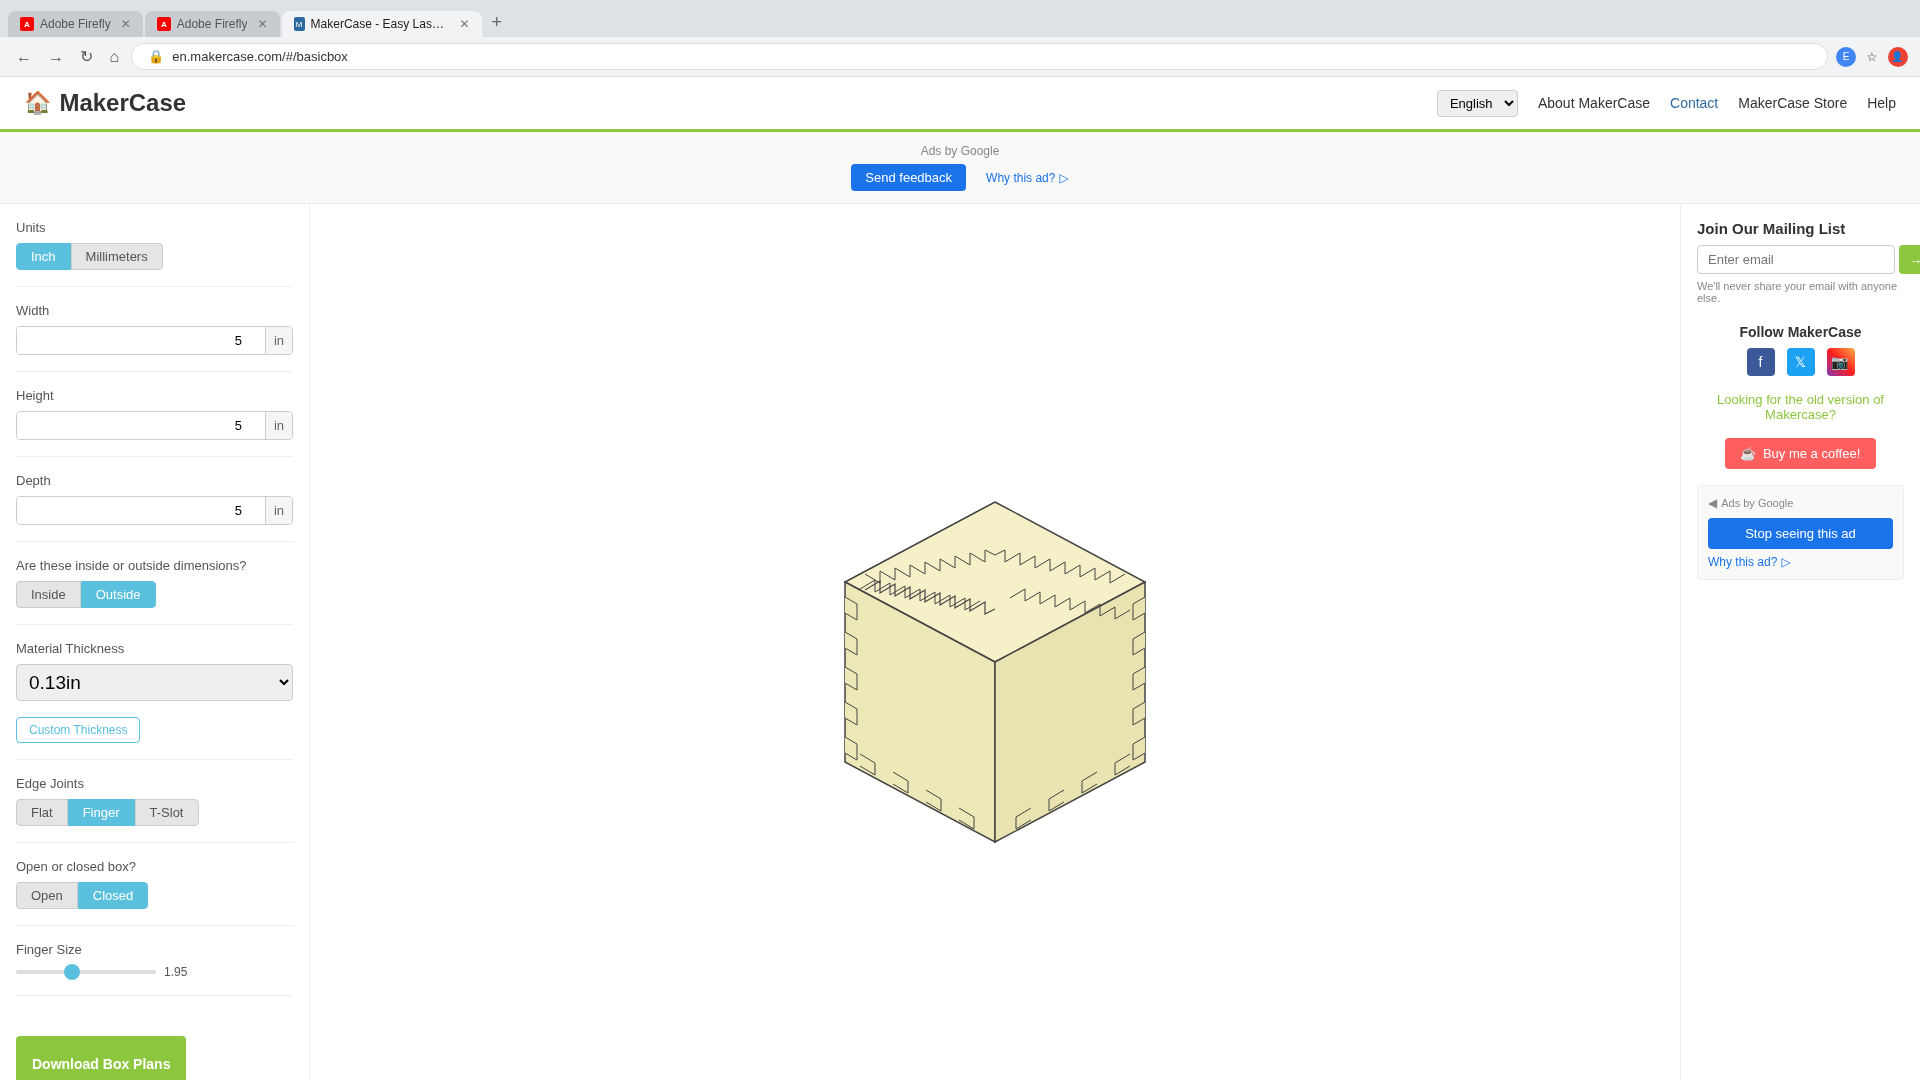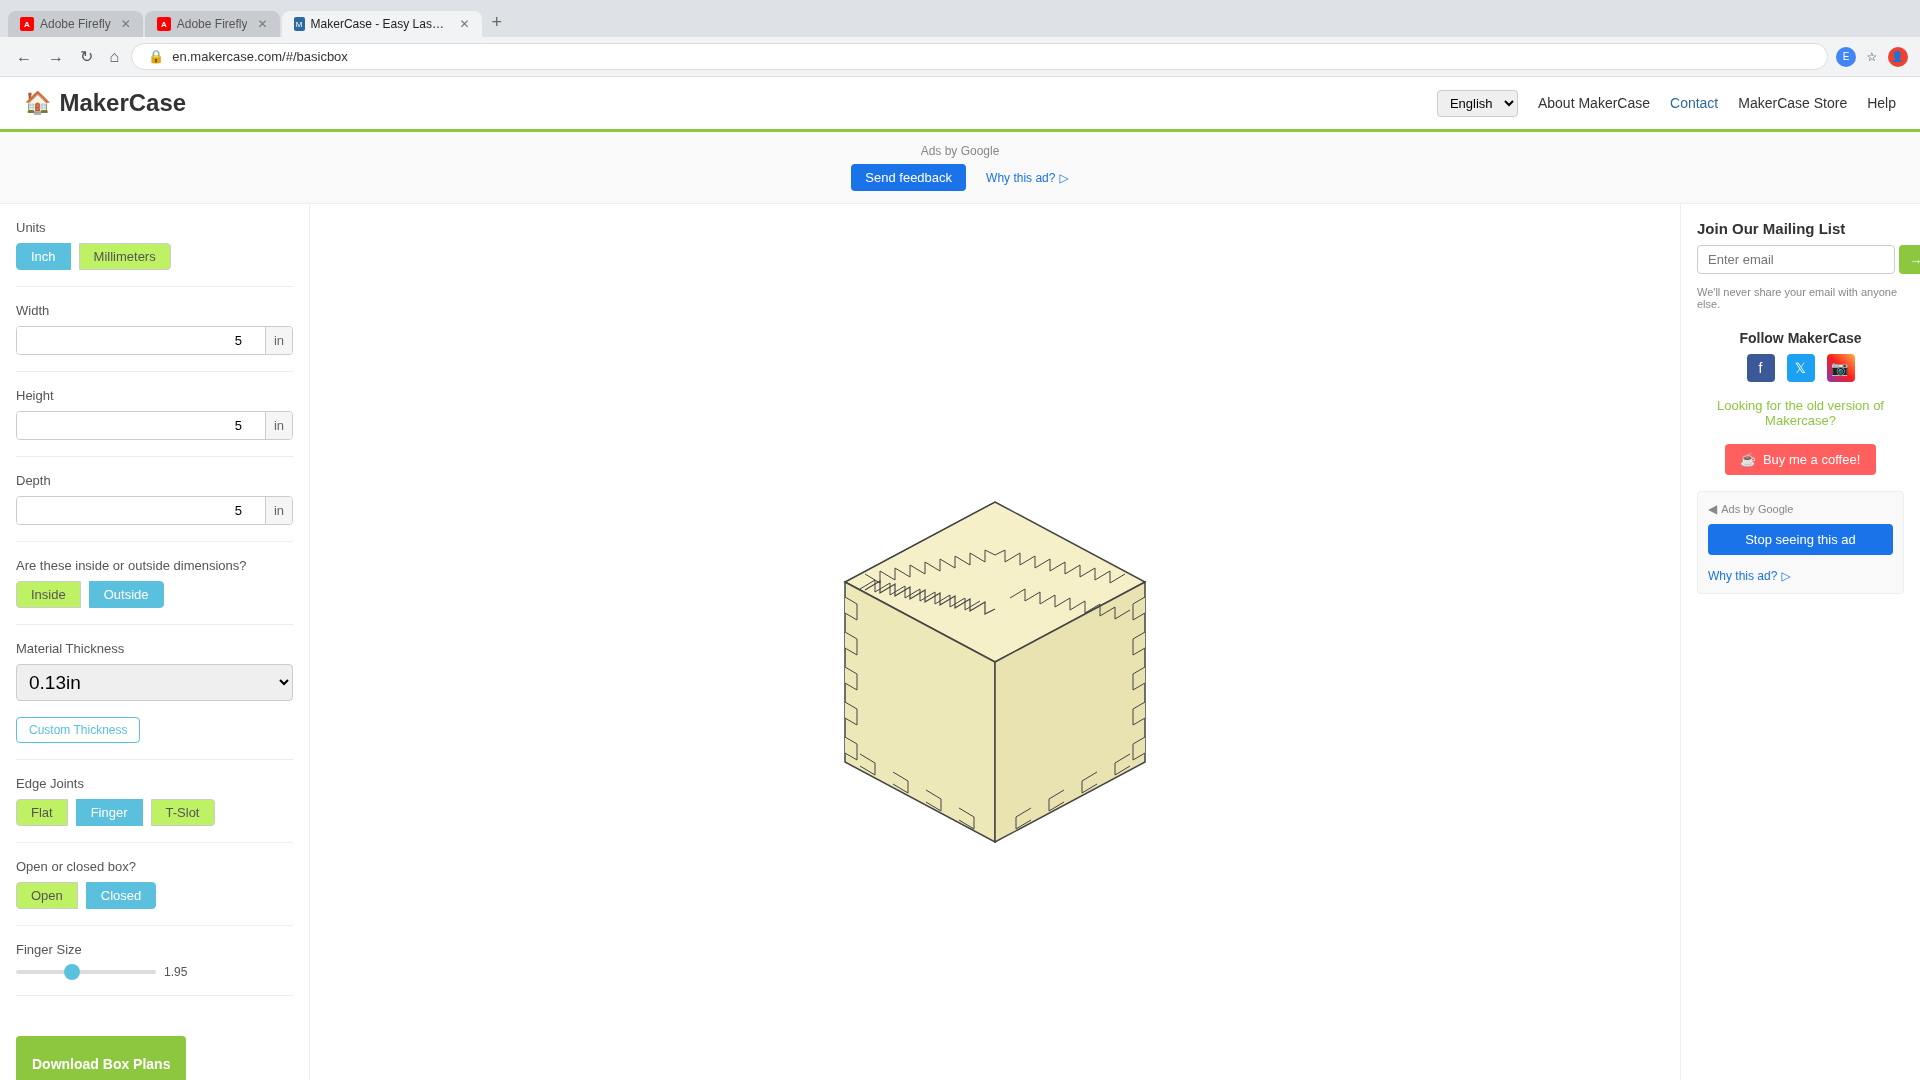--- a/index.html
+++ b/index.html
@@ -38,22 +38,22 @@
 
     
     .main-content { display: flex; flex: 1; }
 
     
     .controls-panel { width: 310px; padding: 16px; border-right: 1px solid #eee; flex-shrink: 0; }
     .control-section { margin-bottom: 16px; padding-bottom: 16px; border-bottom: 1px solid #eee; }
     .control-section:last-child { border-bottom: none; }
     .control-label { font-size: 13px; color: #555; margin-bottom: 8px; }
 
-    .btn-group { display: flex; gap: 8px; }
-    .btn-toggle { padding: 5px 14px; border: 1px solid #ccc; background: #bef264; cursor: pointer; font-size: 13px; color: #555; }
+    .btn-group { display: flex; gap: 0; }
+    .btn-toggle { padding: 5px 14px; border: 1px solid #ccc; background: #e5e5e5; cursor: pointer; font-size: 13px; color: #555; }
     .btn-toggle:first-child { border-radius: 4px 0 0 4px; }
     .btn-toggle:last-child { border-radius: 0 4px 4px 0; }
     .btn-toggle.active-blue { background: #5bc0de; color: white; border-color: #5bc0de; }
 
     .input-with-unit { display: flex; align-items: center; border: 1px solid #ccc; border-radius: 4px; overflow: hidden; }
     .input-with-unit input { flex: 1; border: none; padding: 6px 8px; font-size: 13px; outline: none; text-align: right; }
     .unit-label { padding: 6px 8px; background: #f5f5f5; color: #666; font-size: 13px; border-left: 1px solid #ccc; }
 
     .select-input { width: 100%; padding: 6px 8px; border: 1px solid #ccc; border-radius: 4px; font-size: 19px; }
 
@@ -74,39 +74,39 @@
     .why-ad { font-size: 12px; color: #1a73e8; cursor: pointer; display: flex; align-items: center; gap: 4px; }
 
     
     .canvas-area { flex: 1; display: flex; flex-direction: column; align-items: center; justify-content: center; position: relative; background: #fff; }
     .drag-hint { position: absolute; bottom: 20px; font-size: 16px; color: #888; }
 
     
     .right-panel { width: 240px; padding: 16px; border-left: 1px solid #eee; flex-shrink: 0; }
     .mailing-section { margin-bottom: 20px; }
     .mailing-title { font-size: 15px; font-weight: bold; margin-bottom: 8px; color: #333; }
-    .email-row { display: flex; gap: 4px; margin-bottom: 12px; }
+    .email-row { display: flex; gap: 4px; margin-bottom: 6px; }
     .email-input { flex: 1; padding: 6px 10px; border: 1px solid #ccc; border-radius: 4px; font-size: 13px; }
     .email-submit { padding: 6px 10px; background: #8dc63f; color: white; border: none; border-radius: 4px; cursor: pointer; }
     .email-note { font-size: 11px; color: #888; }
     .follow-title { font-size: 14px; font-weight: bold; margin-bottom: 8px; text-align: center; }
     .social-icons { display: flex; justify-content: center; gap: 12px; margin-bottom: 16px; }
     .social-icon { width: 28px; height: 28px; border-radius: 4px; display: flex; align-items: center; justify-content: center; cursor: pointer; font-size: 14px; }
     .social-icon.facebook { background: #3b5998; color: white; }
     .social-icon.twitter { background: #1da1f2; color: white; }
     .social-icon.instagram { background: linear-gradient(45deg, #833ab4, #fd1d1d, #fcb045); color: white; }
     .old-version { color: #8dc63f; font-size: 13px; cursor: pointer; text-align: center; margin-bottom: 16px; }
     .buy-coffee { display: flex; align-items: center; justify-content: center; margin-bottom: 16px; }
     .btn-coffee { padding: 8px 16px; background: #ff5f5f; color: white; border: none; border-radius: 4px; cursor: pointer; font-size: 13px; display: flex; align-items: center; gap: 6px; }
 
     
     .right-ad { background: #f9f9f9; border: 1px solid #eee; border-radius: 4px; padding: 10px; }
     .right-ad-label { font-size: 11px; color: #888; margin-bottom: 8px; display: flex; align-items: center; gap: 4px; }
     .right-collapse { cursor: pointer; font-size: 12px; color: #888; }
-    .btn-stop-ad { width: 100%; padding: 8px; background: #1a73e8; color: white; border: none; border-radius: 4px; cursor: pointer; font-size: 13px; margin-bottom: 14px; }
+    .btn-stop-ad { width: 100%; padding: 8px; background: #1a73e8; color: white; border: none; border-radius: 4px; cursor: pointer; font-size: 13px; margin-bottom: 6px; }
     .why-ad-right { font-size: 12px; color: #1a73e8; cursor: pointer; display: flex; align-items: center; gap: 4px; }
 
     
     .box-container { width: 400px; height: 420px; display: flex; align-items: center; justify-content: center; }
   </style>
 </head>
 <body>
 
 <div class="browser-chrome">
   <div class="tab-bar">

